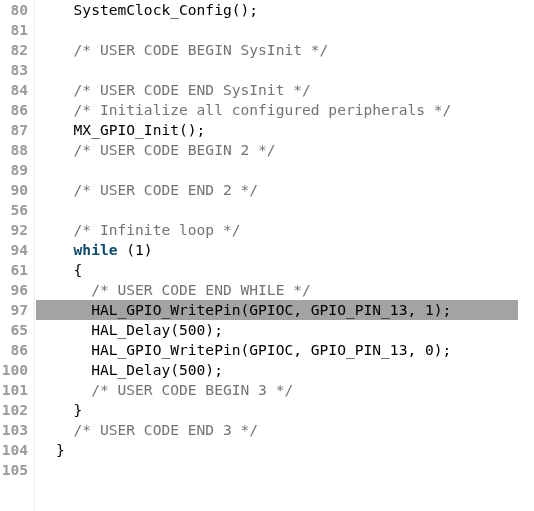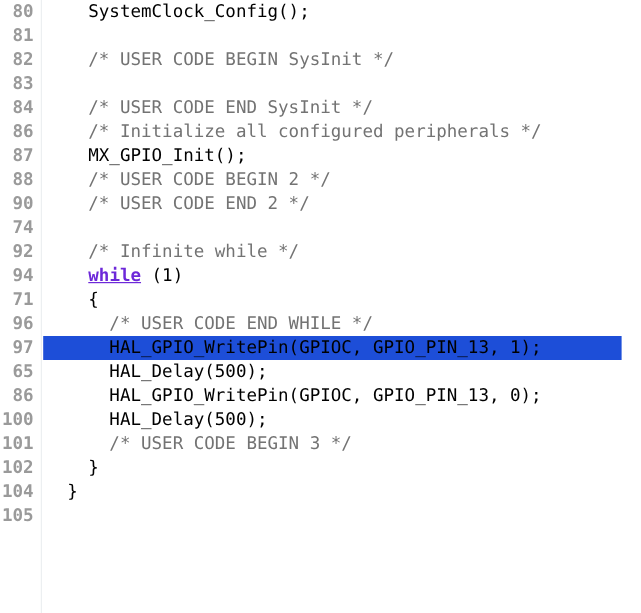--- a/index.html
+++ b/index.html
@@ -33,21 +33,21 @@
   }
 
   .code-line {
     position: relative;
     height: 20px;
     line-height: 20px;
     white-space: pre;
     font-size: 14.6px;
   }
   .code-line.highlight .line-body {
-    background: #1d4ed8;
+    background: #a3a3a3;
   }
 
   .line-no {
     position: absolute;
     left: 0;
     top: 0;
     width: 28px;
     text-align: right;
     color: #9a9a9a;
     font-size: 14.6px;
@@ -63,45 +63,47 @@
     top: 0;
     height: 20px;
     line-height: 20px;
     padding-left: 20px;
     box-sizing: border-box;
     color: #000000;
     z-index: 2;
   }
 
   .tok-comment { color: #737373; }
-  .tok-keyword { color: #6d28d9; font-weight: bold; text-decoration: underline; }
+  .tok-keyword { color: #0c4a6e; font-weight: bold; }
   .tok-plain   { color: #000000; }
 </style>
 </head>
 <body>
 
 <div id="editor">
   <div id="gutter-rule"></div>
   <div id="code-lines">
       <div class="code-line"><div class="line-no">80</div><div class="line-body"><span class="tok-plain">  SystemClock_Config();</span></div></div>
       <div class="code-line"><div class="line-no">81</div><div class="line-body"><span class="tok-plain"></span></div></div>
       <div class="code-line"><div class="line-no">82</div><div class="line-body"><span class="tok-comment">  /* USER CODE BEGIN SysInit */</span></div></div>
       <div class="code-line"><div class="line-no">83</div><div class="line-body"><span class="tok-plain"></span></div></div>
       <div class="code-line"><div class="line-no">84</div><div class="line-body"><span class="tok-comment">  /* USER CODE END SysInit */</span></div></div>
       <div class="code-line"><div class="line-no">86</div><div class="line-body"><span class="tok-comment">  /* Initialize all configured peripherals */</span></div></div>
       <div class="code-line"><div class="line-no">87</div><div class="line-body"><span class="tok-plain">  MX_GPIO_Init();</span></div></div>
       <div class="code-line"><div class="line-no">88</div><div class="line-body"><span class="tok-comment">  /* USER CODE BEGIN 2 */</span></div></div>
+      <div class="code-line"><div class="line-no">89</div><div class="line-body"><span class="tok-plain"></span></div></div>
       <div class="code-line"><div class="line-no">90</div><div class="line-body"><span class="tok-comment">  /* USER CODE END 2 */</span></div></div>
-      <div class="code-line"><div class="line-no">74</div><div class="line-body"><span class="tok-plain"></span></div></div>
-      <div class="code-line"><div class="line-no">92</div><div class="line-body"><span class="tok-comment">  /* Infinite while */</span></div></div>
+      <div class="code-line"><div class="line-no">56</div><div class="line-body"><span class="tok-plain"></span></div></div>
+      <div class="code-line"><div class="line-no">92</div><div class="line-body"><span class="tok-comment">  /* Infinite loop */</span></div></div>
       <div class="code-line"><div class="line-no">94</div><div class="line-body"><span class="tok-plain">  </span><span class="tok-keyword">while</span><span class="tok-plain"> (1)</span></div></div>
-      <div class="code-line"><div class="line-no">71</div><div class="line-body"><span class="tok-plain">  {</span></div></div>
+      <div class="code-line"><div class="line-no">61</div><div class="line-body"><span class="tok-plain">  {</span></div></div>
       <div class="code-line"><div class="line-no">96</div><div class="line-body"><span class="tok-comment">    /* USER CODE END WHILE */</span></div></div>
       <div class="code-line highlight"><div class="line-no">97</div><div class="line-body"><span class="tok-plain">    HAL_GPIO_WritePin(GPIOC, GPIO_PIN_13, 1);</span></div></div>
       <div class="code-line"><div class="line-no">65</div><div class="line-body"><span class="tok-plain">    HAL_Delay(500);</span></div></div>
       <div class="code-line"><div class="line-no">86</div><div class="line-body"><span class="tok-plain">    HAL_GPIO_WritePin(GPIOC, GPIO_PIN_13, 0);</span></div></div>
       <div class="code-line"><div class="line-no">100</div><div class="line-body"><span class="tok-plain">    HAL_Delay(500);</span></div></div>
       <div class="code-line"><div class="line-no">101</div><div class="line-body"><span class="tok-comment">    /* USER CODE BEGIN 3 */</span></div></div>
       <div class="code-line"><div class="line-no">102</div><div class="line-body"><span class="tok-plain">  }</span></div></div>
+      <div class="code-line"><div class="line-no">103</div><div class="line-body"><span class="tok-comment">  /* USER CODE END 3 */</span></div></div>
       <div class="code-line"><div class="line-no">104</div><div class="line-body"><span class="tok-plain">}</span></div></div>
       <div class="code-line"><div class="line-no">105</div><div class="line-body"><span class="tok-plain"></span></div></div>
     </div>
 </div>
 
 </body></html>

